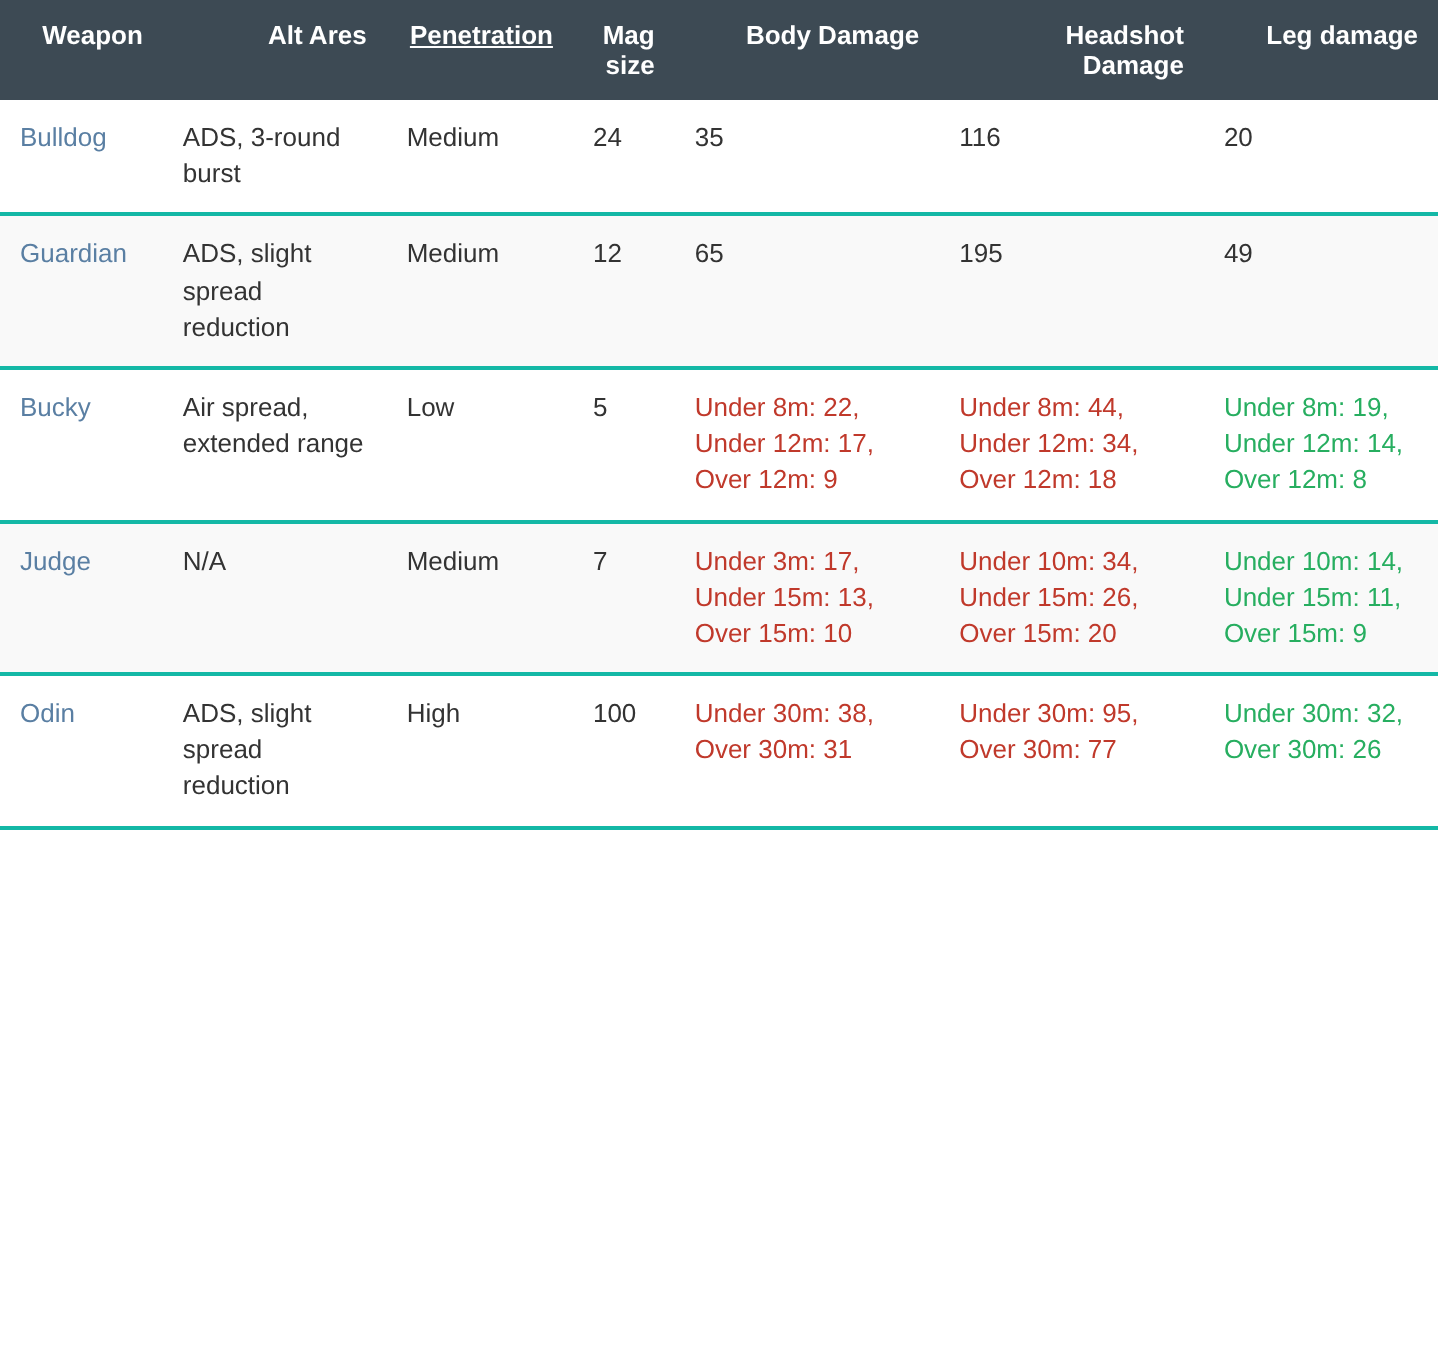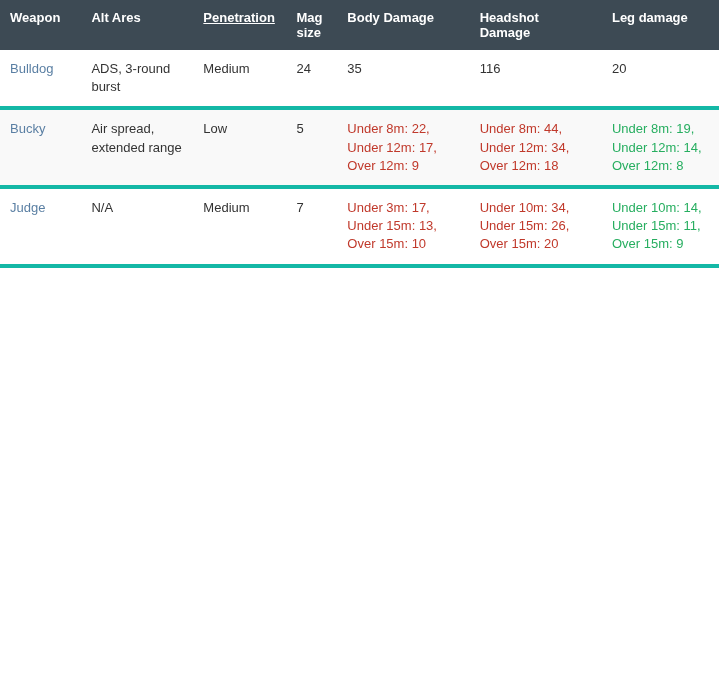--- a/index.html
+++ b/index.html
@@ -12,28 +12,28 @@
     table {
       width: 100%;
       border-collapse: collapse;
     }
     thead tr {
       background-color: #3d4a54;
       color: #fff;
     }
     thead th {
       padding: 10px 10px;
-      text-align: left;
+      text-align: right;
       font-weight: bold;
       font-size: 13px;
       vertical-align: top;
       margin-top: 32px;
     }
     tbody tr {
-      border-bottom: 4px solid #14b8a6;
+      border-bottom: 2px solid #14b8a6;
     }
     tbody tr:nth-child(even) {
       background-color: #f9f9f9;
     }
     tbody tr:nth-child(odd) {
       background-color: #fff;
     }
     tbody td {
       padding: 10px 10px;
       vertical-align: top;
@@ -78,31 +78,49 @@
   <tr>
         <td><span class="weapon-name">Bulldog</span></td>
         <td>ADS, 3-round burst</td>
         <td>Medium</td>
         <td>24</td>
         <td>35</td>
         <td>116</td>
         <td>20</td>
       </tr>
       <tr>
+        <td><span class="weapon-name">Guardian</span></td>
+        <td>ADS, slight spread reduction</td>
+        <td>Medium</td>
+        <td>12</td>
+        <td>65</td>
+        <td>195</td>
+        <td>49</td>
+      </tr>
+      <tr>
         <td><span class="weapon-name">Bucky</span></td>
         <td>Air spread, extended range</td>
         <td>Low</td>
         <td>5</td>
         <td><span class="colored-val">Under 8m: 22, Under 12m: 17, Over 12m: 9</span></td>
         <td><span class="colored-val">Under 8m: 44, Under 12m: 34, Over 12m: 18</span></td>
         <td><span class="colored-leg">Under 8m: 19, Under 12m: 14, Over 12m: 8</span></td>
       </tr>
       <tr>
         <td><span class="weapon-name">Judge</span></td>
         <td>N/A</td>
         <td>Medium</td>
         <td>7</td>
         <td><span class="colored-val">Under 3m: 17, Under 15m: 13, Over 15m: 10</span></td>
         <td><span class="colored-val">Under 10m: 34, Under 15m: 26, Over 15m: 20</span></td>
         <td><span class="colored-leg">Under 10m: 14, Under 15m: 11, Over 15m: 9</span></td>
       </tr>
+      <tr>
+        <td><span class="weapon-name">Odin</span></td>
+        <td>ADS, slight spread reduction</td>
+        <td>High</td>
+        <td>100</td>
+        <td><span class="colored-val">Under 30m: 38, Over 30m: 31</span></td>
+        <td><span class="colored-val">Under 30m: 95, Over 30m: 77</span></td>
+        <td><span class="colored-leg">Under 30m: 32, Over 30m: 26</span></td>
+      </tr>
     </tbody>
 </table>
 
 </body></html>

